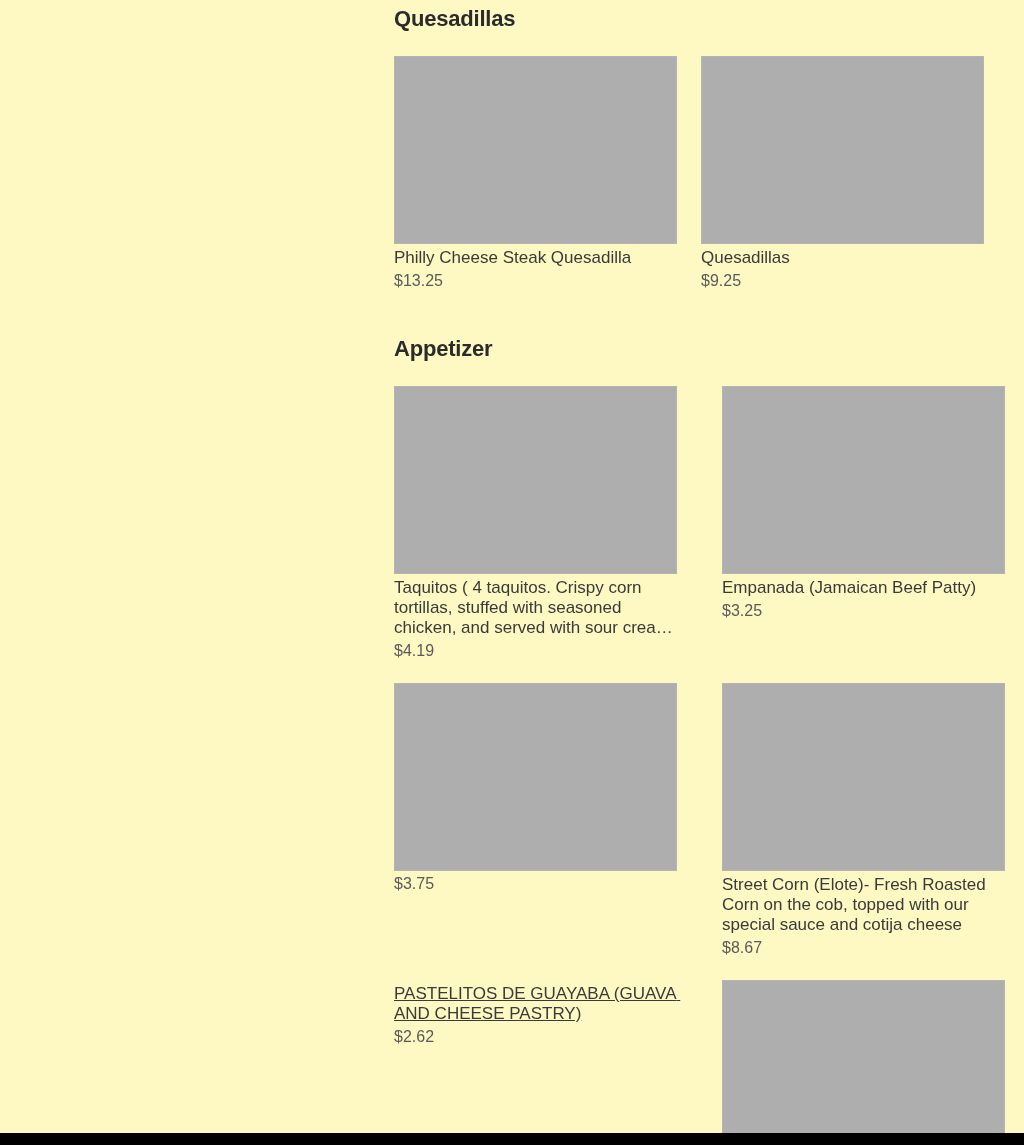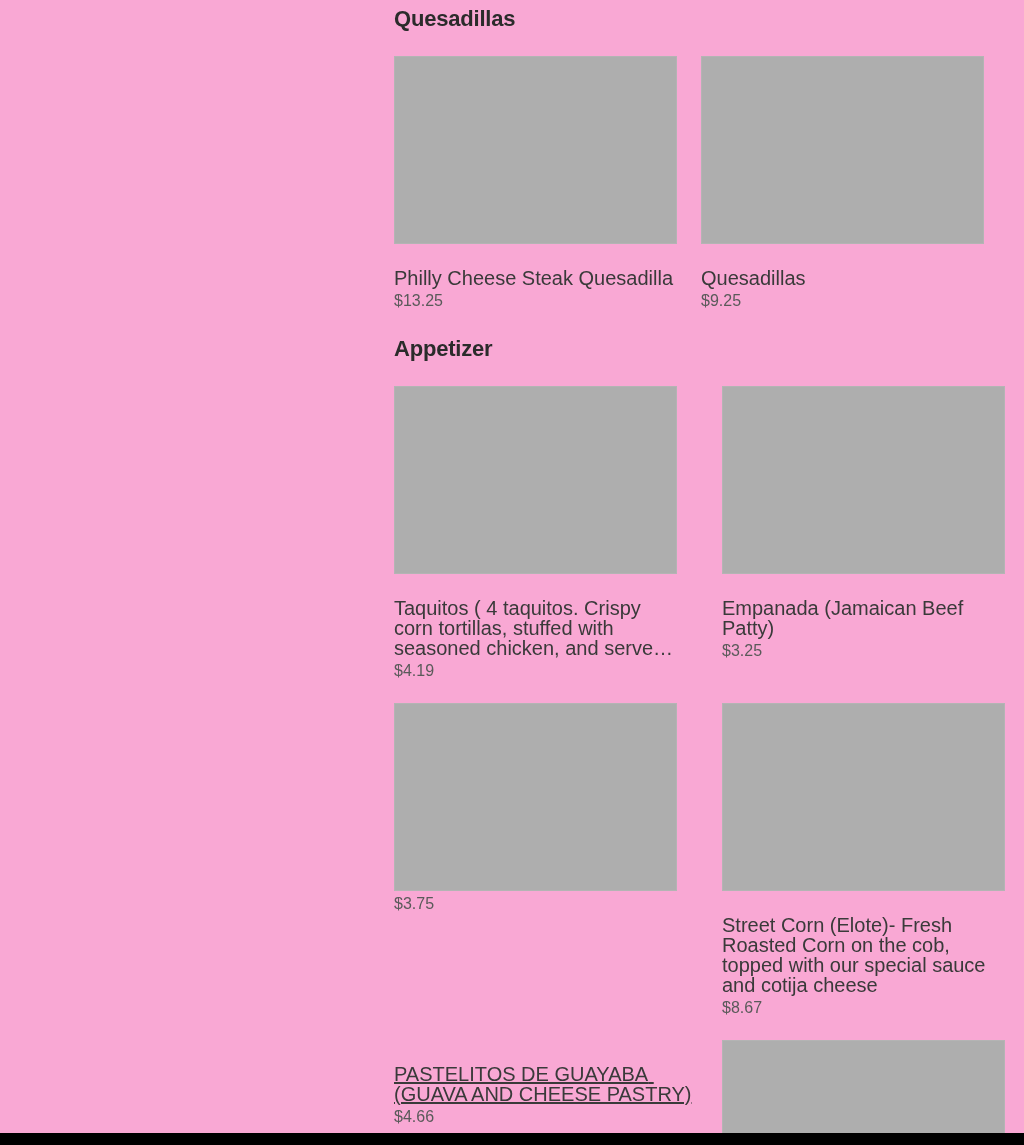--- a/index.html
+++ b/index.html
@@ -16,21 +16,21 @@
     position: relative;
   }
 
   
   .page {
     position: absolute;
     left: 0;
     top: 0;
     width: 1024px;
     height: 1133px;
-    background: #f9a8d4;
+    background: #fef9c3;
     overflow: hidden;
   }
 
   
   .menu-column {
     position: absolute;
     left: 394px;
     top: 0;
     width: 590px;
   }
@@ -65,24 +65,24 @@
   .item-thumb {
     width: 283px;
     height: 188px;
     background: #aeaeae;
     border: 1px solid #b4b4b4;
     box-sizing: border-box;
     display: block;
   }
 
   .item-title {
-    font-size: 20px;
+    font-size: 17px;
     line-height: 20px;
     color: #3a3a3a;
-    margin-top: 24px;
+    margin-top: 4px;
     white-space: pre-wrap;
   }
 
   .item-title.truncated {
     display: -webkit-box;
     -webkit-line-clamp: 3;
     -webkit-box-orient: vertical;
     overflow: hidden;
   }
 
@@ -181,21 +181,21 @@
           <div class="item-title">Street Corn (Elote)- Fresh Roasted Corn on the cob, topped with our special sauce and cotija cheese</div>
           <div class="item-price">$8.67</div>
         </div>
 
       </div>
 
       <div class="item-grid" id="appetizer-row3">
 
         <div class="menu-item">
           <div class="item-title overflow-wide">PASTELITOS DE GUAYABA (GUAVA AND CHEESE PASTRY)</div>
-          <div class="item-price">$4.66</div>
+          <div class="item-price">$2.62</div>
         </div>
 
         <div class="menu-item">
           <div class="item-thumb thumb-clipped"></div>
         </div>
 
       </div>
 
     </section>
 

